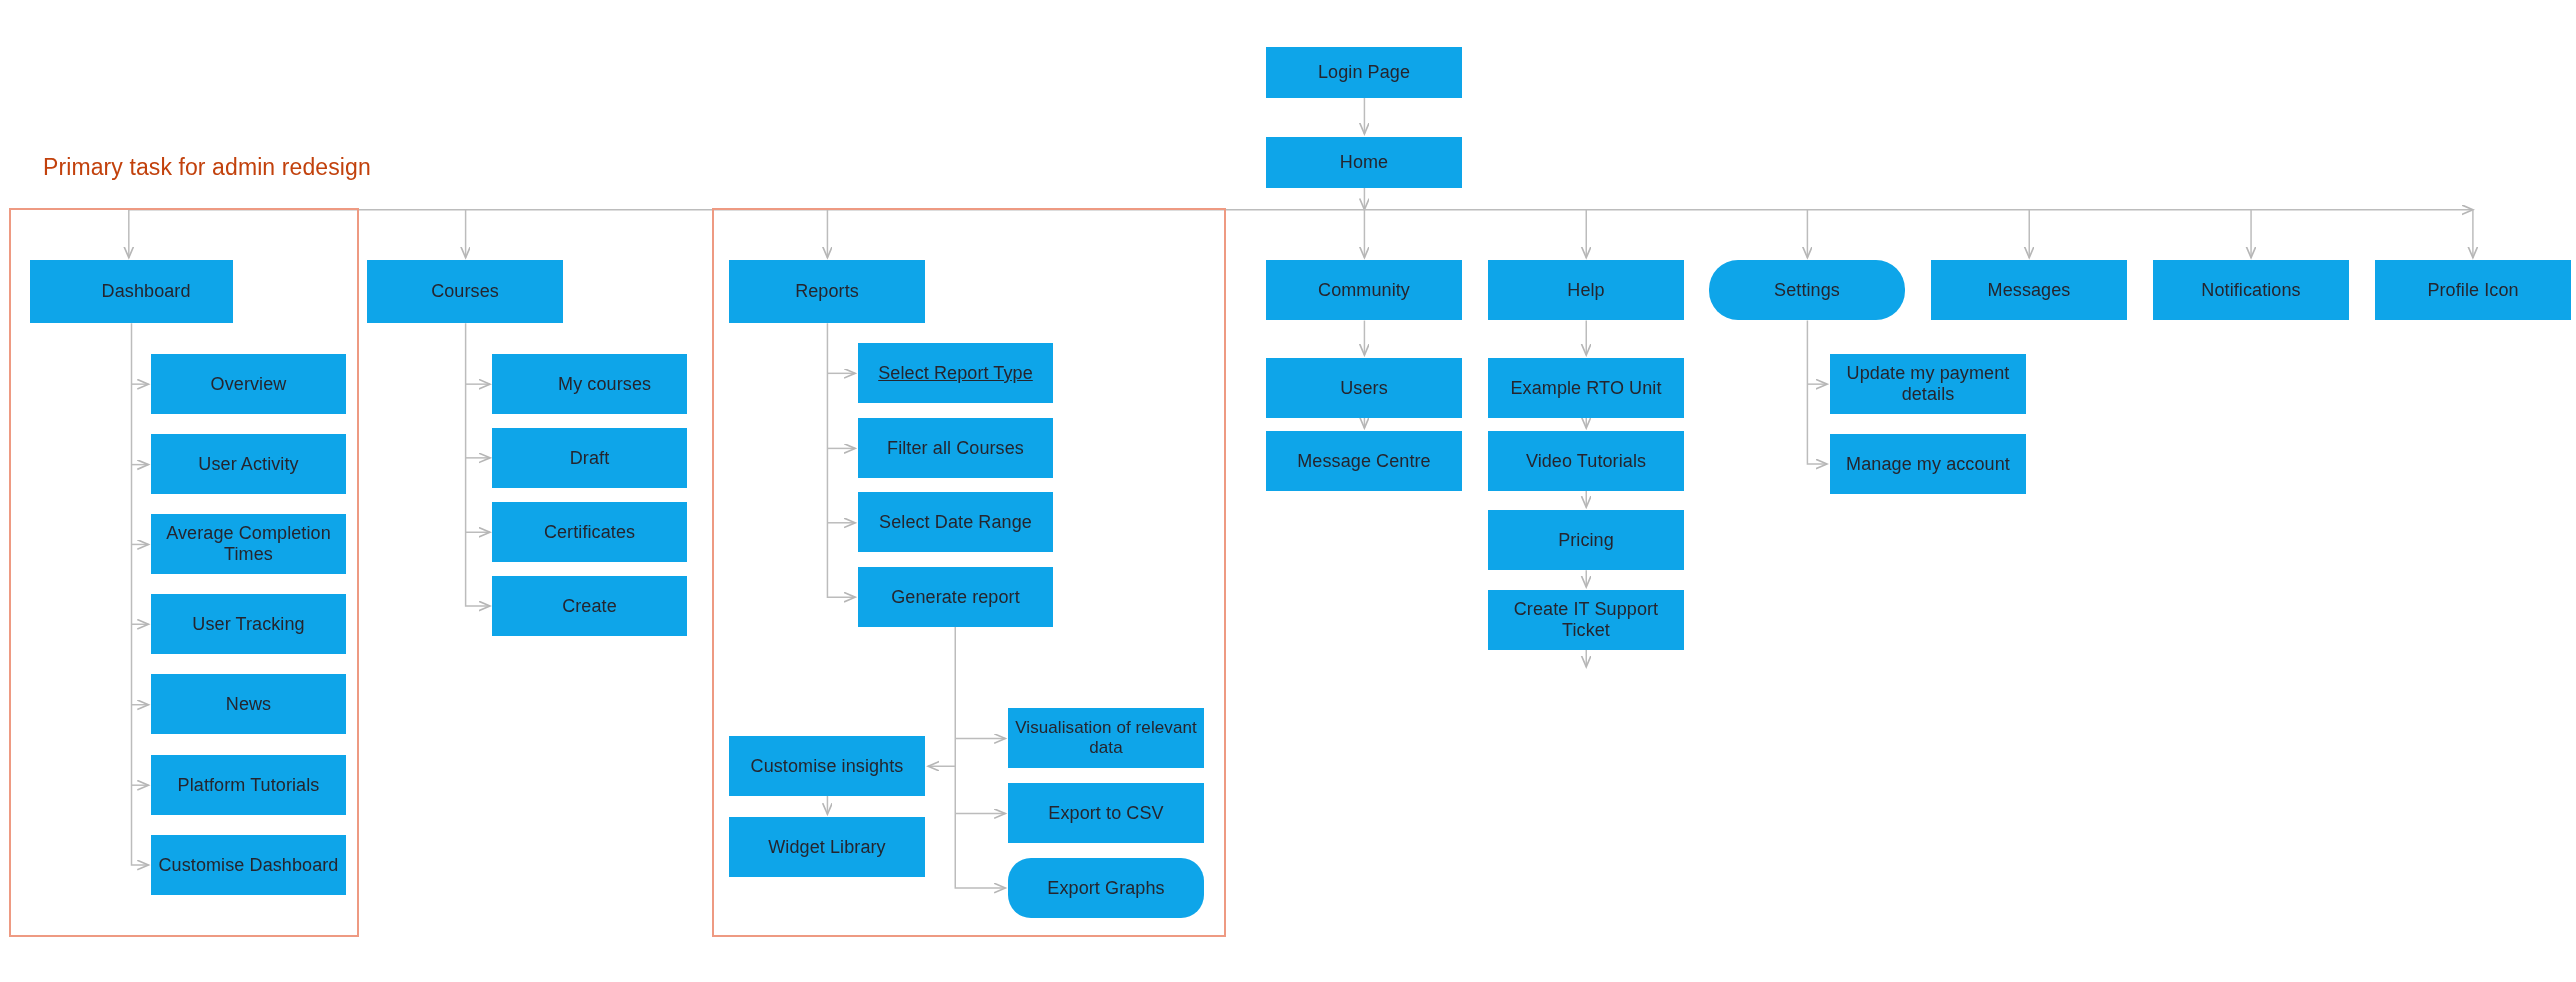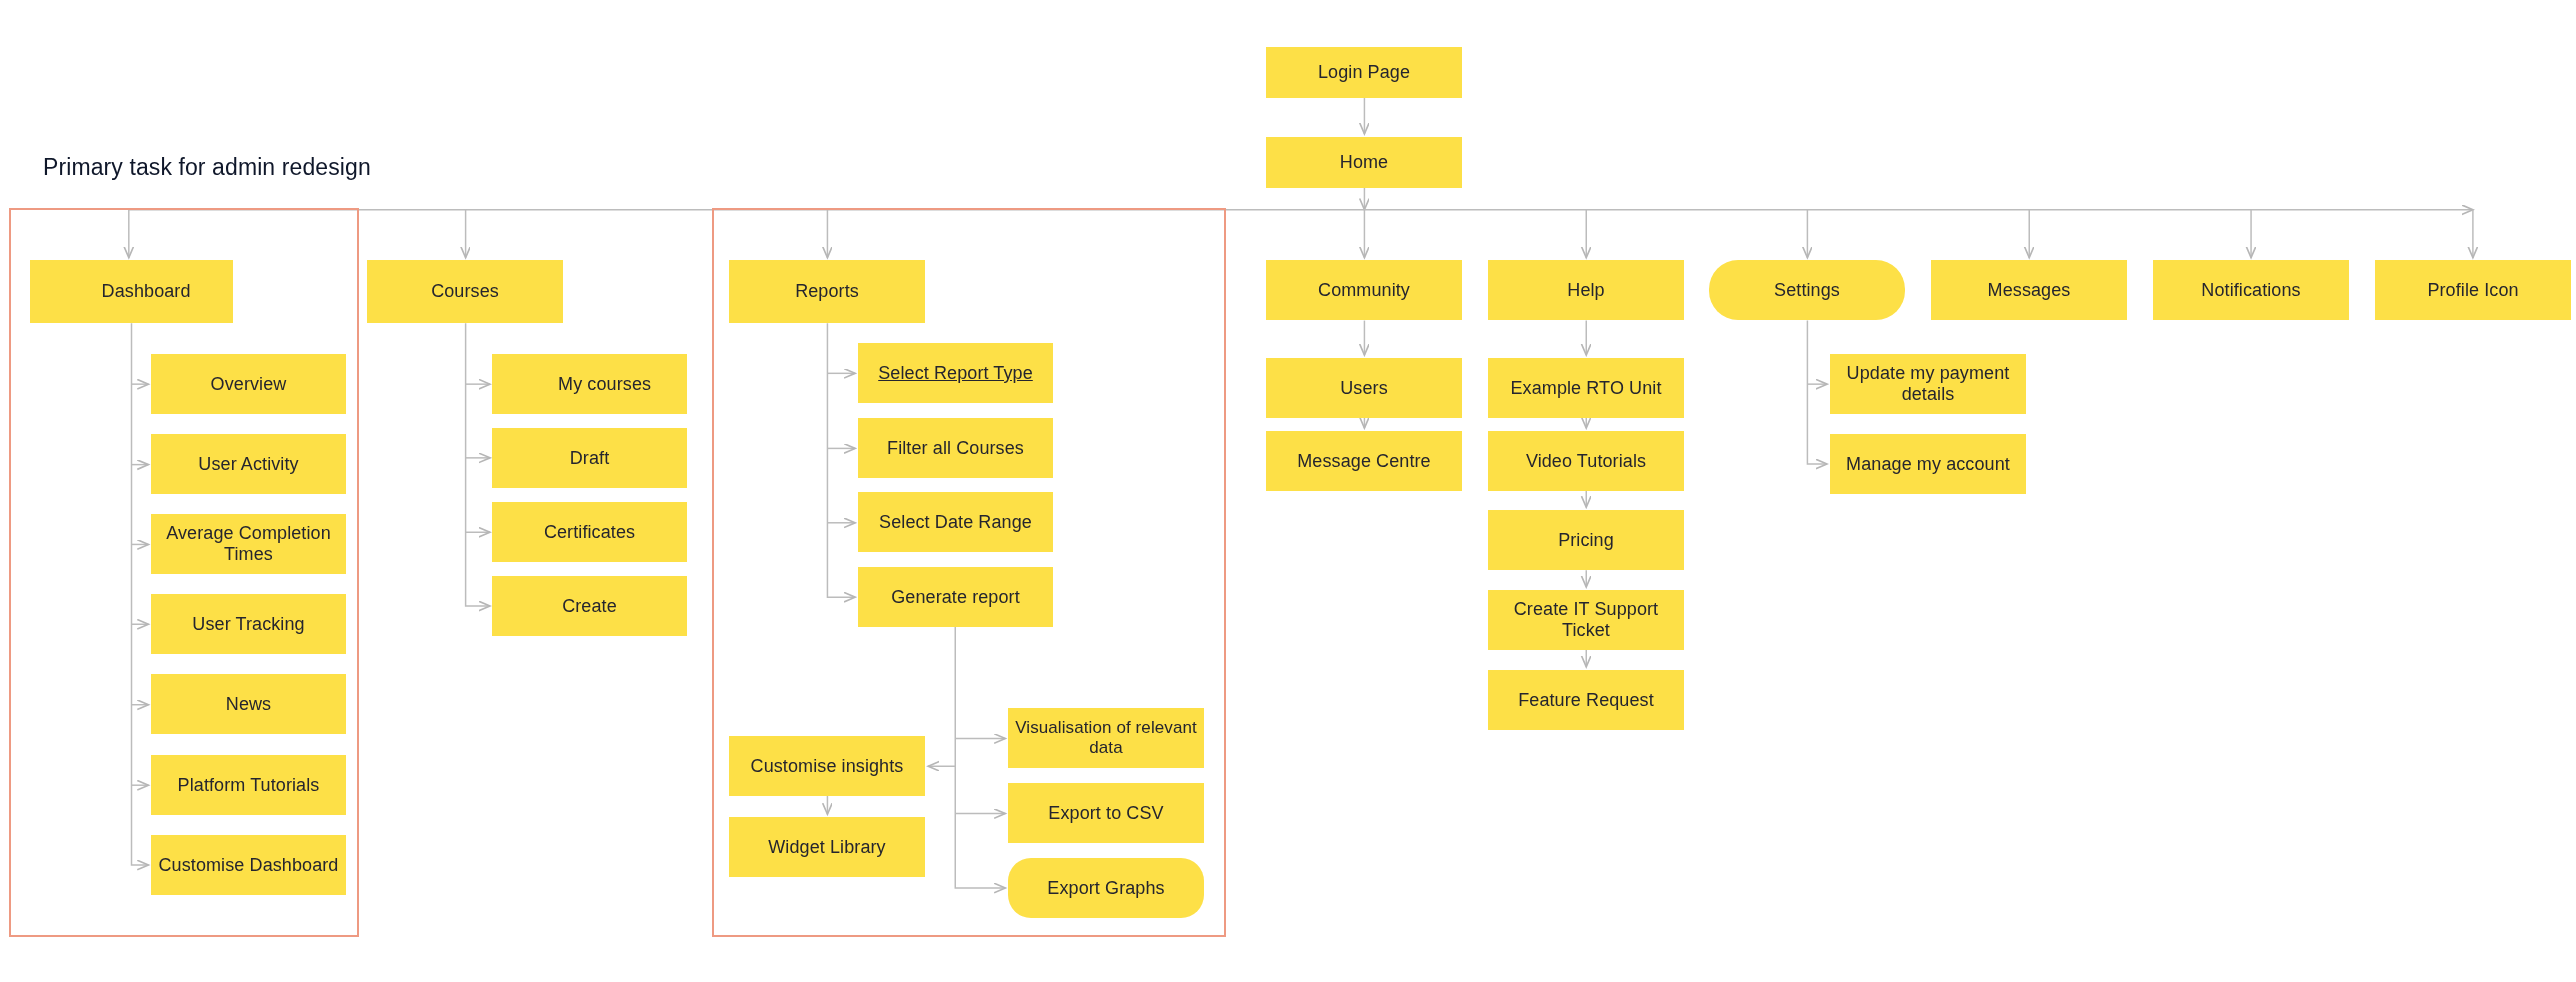--- a/index.html
+++ b/index.html
@@ -1,24 +1,24 @@
 <!DOCTYPE html>
 <html style="font-size:10.8px"><head>
 <meta charset="utf-8">
 <style>
   html,body{margin:0;padding:0;background:#ffffff;}
   body{width:2576px;height:982px;position:relative;overflow:hidden;
        font-family:"Liberation Sans","DejaVu Sans",sans-serif;}
   #canvas{position:absolute;left:0;top:0;width:2576px;height:982px;}
   #edges{position:absolute;left:0;top:0;width:2576px;height:982px;pointer-events:none;}
-  .node{position:absolute;background:#fde047;display:flex;align-items:center;
+  .node{position:absolute;background:#0ea5e9;display:flex;align-items:center;
         justify-content:center;color:#25252e;font-size:18px;line-height:1.15;
         text-align:center;box-sizing:border-box;padding:1.4px 6.8px;letter-spacing:0.1px;}
   .group{position:absolute;border:2px solid #EE9A82;box-sizing:border-box;background:transparent;}
-  .annotation{position:absolute;color:#0f172a;font-size:23px;white-space:nowrap;letter-spacing:0.1px;}
+  .annotation{position:absolute;color:#c2410c;font-size:23px;white-space:nowrap;letter-spacing:0.1px;}
 </style>
 </head>
 <body>
 
 <div id="canvas">
 
   <svg id="edges" viewBox="0 0 3808 1452" xmlns="http://www.w3.org/2000/svg">
     <defs>
       <marker id="ah" markerWidth="9" markerHeight="9" refX="7.5" refY="3.2" orient="auto" markerUnits="strokeWidth">
         <path d="M0,0 L7.5,3.2 L0,6.4" fill="none" stroke="#B6B6B6" stroke-width="1.1"></path>
@@ -117,21 +117,20 @@
 
   <div class="node" style="left:1266px;top:260px;width:196px;height:60px;">Community</div>
   <div class="node" style="left:1266px;top:358px;width:196px;height:60px;">Users</div>
   <div class="node" style="left:1266px;top:431px;width:196px;height:60px;">Message Centre</div>
 
   <div class="node" style="left:1488px;top:260px;width:196px;height:60px;">Help</div>
   <div class="node" style="left:1488px;top:358px;width:196px;height:60px;">Example RTO Unit</div>
   <div class="node" style="left:1488px;top:431px;width:196px;height:60px;">Video Tutorials</div>
   <div class="node" style="left:1488px;top:510px;width:196px;height:60px;">Pricing</div>
   <div class="node" style="left:1488px;top:590px;width:196px;height:60px;">Create IT Support Ticket</div>
-  <div class="node" style="left:1488px;top:670px;width:196px;height:60px;">Feature Request</div>
 
   <div class="node" style="left:1709px;top:260px;width:196px;height:60px;border-radius:29px;">Settings</div>
   <div class="node" style="left:1830px;top:354px;width:196px;height:60px;">Update my payment details</div>
   <div class="node" style="left:1830px;top:434px;width:196px;height:60px;">Manage my account</div>
 
   <div class="node" style="left:1931px;top:260px;width:196px;height:60px;">Messages</div>
   <div class="node" style="left:2153px;top:260px;width:196px;height:60px;">Notifications</div>
   <div class="node" style="left:2375px;top:260px;width:196px;height:60px;">Profile Icon</div>
 
 </div>

